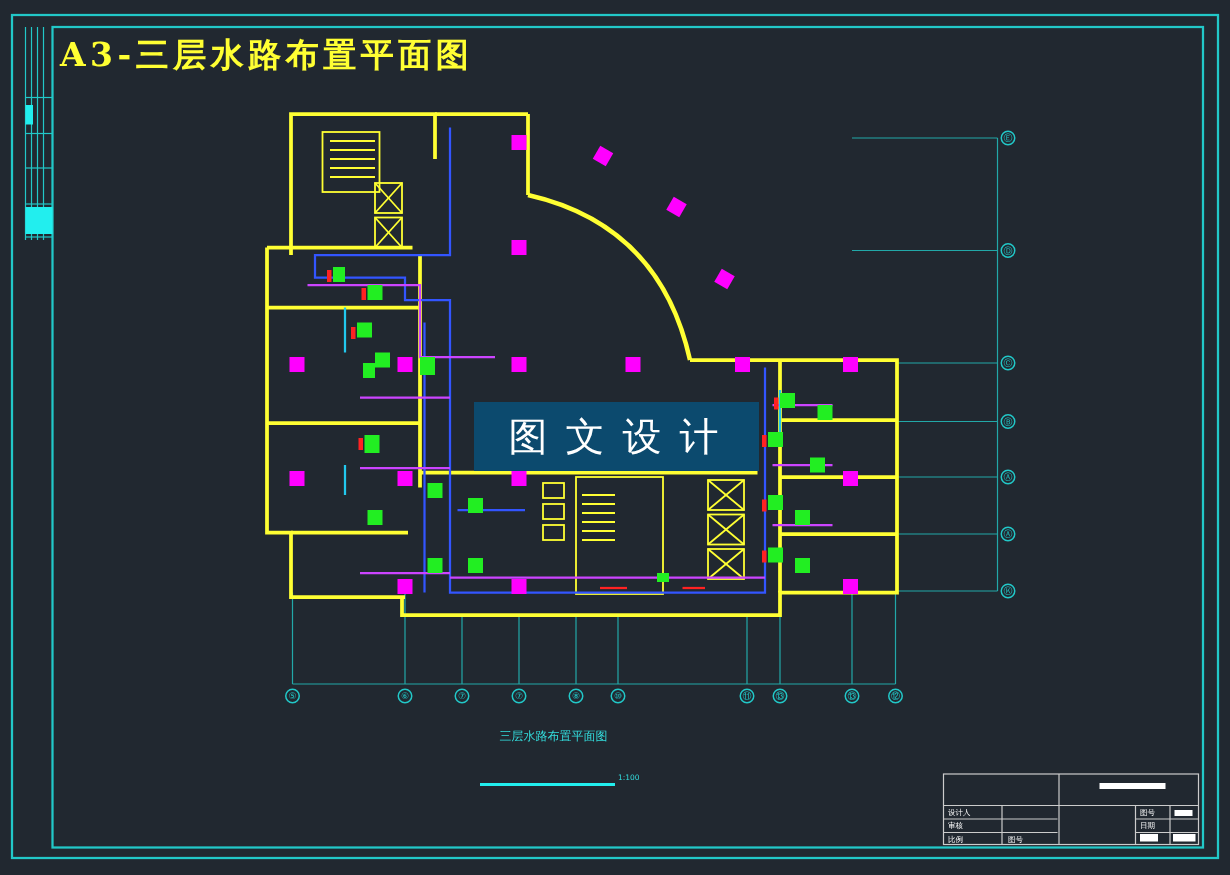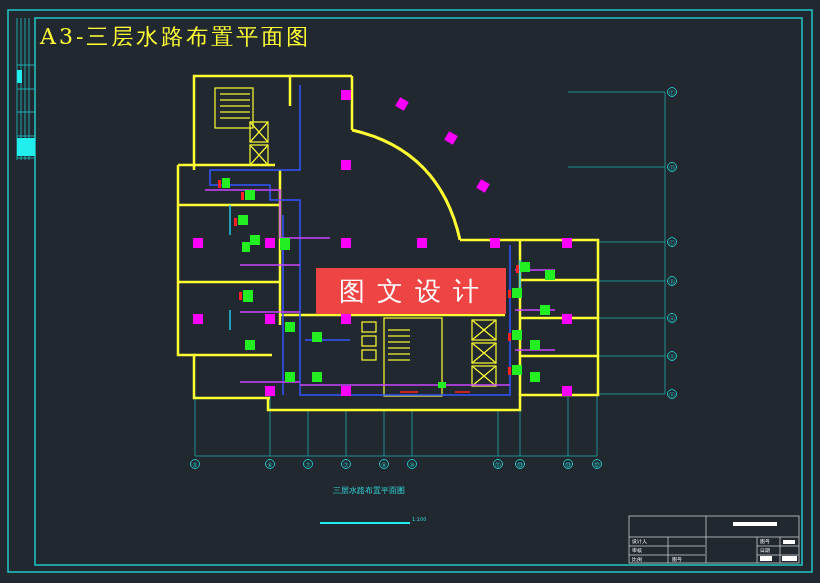--- a/index.html
+++ b/index.html
@@ -1,19 +1,19 @@
 <!DOCTYPE html>
 <html><head>
 <meta charset="utf-8">
 <style>
   html,body{margin:0;padding:0;background:#212830;}
   body{width:820px;height:583px;overflow:hidden;position:relative;font-family:"DejaVu Sans",sans-serif;}
   #canvas{position:absolute;left:0;top:0;width:820px;height:583px;}
-  .title{position:absolute;left:40px;top:22px;color:#ffff33;font-family:"DejaVu Serif",serif;font-weight:normal;font-size:22px;letter-spacing:3px;white-space:nowrap;}
-  .watermark{position:absolute;left:316px;top:268px;width:190px;height:46px;background:#ef4444;color:#fff;font-family:"DejaVu Serif",serif;font-size:26px;letter-spacing:12px;display:flex;align-items:center;justify-content:center;padding-left:8px;box-sizing:border-box;}
+  .title{position:absolute;left:40px;top:22px;color:#ffff33;font-family:"DejaVu Serif",serif;font-weight:bold;font-size:22px;letter-spacing:3px;white-space:nowrap;}
+  .watermark{position:absolute;left:316px;top:268px;width:190px;height:46px;background:#0c4a6e;color:#fff;font-family:"DejaVu Serif",serif;font-size:26px;letter-spacing:12px;display:flex;align-items:center;justify-content:center;padding-left:8px;box-sizing:border-box;}
   .plan-caption{position:absolute;left:333px;top:485px;color:#33dddd;font-size:8px;white-space:nowrap;}
   .scale-label{position:absolute;left:412px;top:516px;color:#33dddd;font-size:5px;}
   .axis-label{position:absolute;width:10px;height:10px;border-radius:50%;border:1px solid #22c8c8;color:#22c8c8;font-size:6px;line-height:10px;text-align:center;box-sizing:border-box;}
   .tb-cell{position:absolute;color:#fff;font-size:5px;white-space:nowrap;}
   .tb-white{position:absolute;background:#fff;}
 </style>
 </head>
 <body>
 
 <svg id="canvas" viewBox="0 0 820 583" xmlns="http://www.w3.org/2000/svg">

